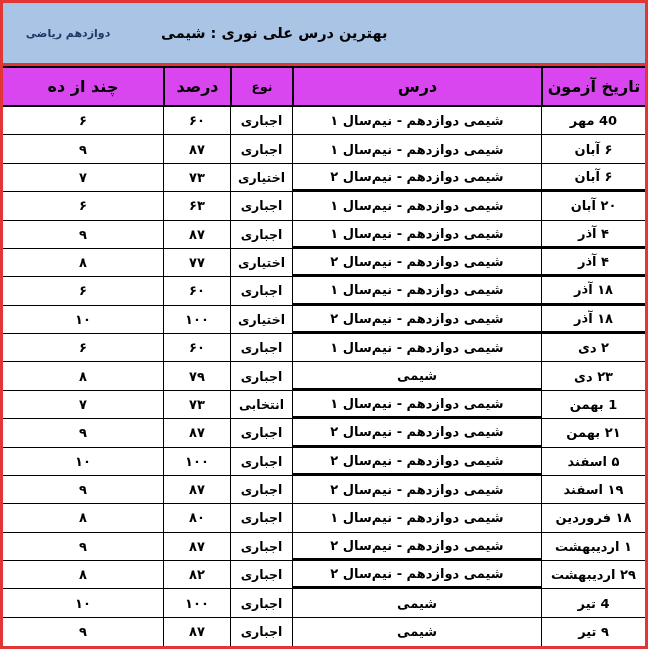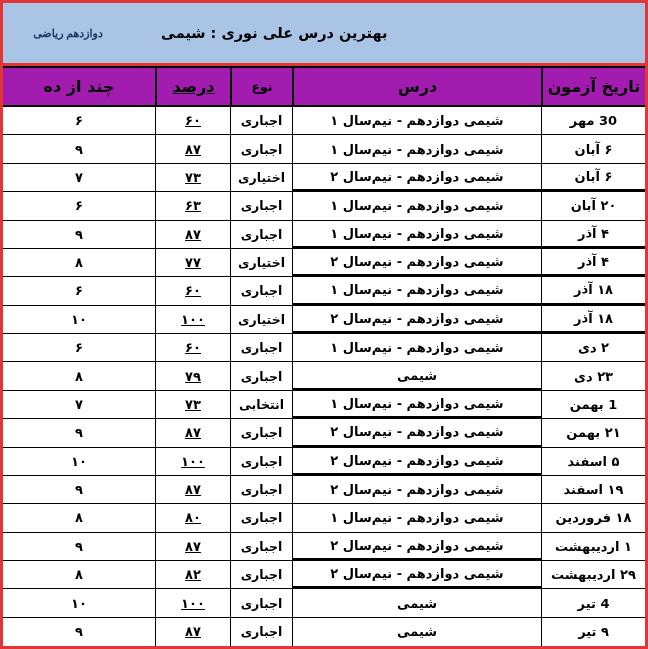--- a/index.html
+++ b/index.html
@@ -11,53 +11,53 @@
     direction:rtl;background:#fff;overflow:hidden;
   }
   
   .banner{
     flex:0 0 63px;box-sizing:border-box;
     background:#a9c4e4;border-bottom:3px solid #e23535;
     display:flex;align-items:center;
   }
   .banner-grade{
     width:130px;display:flex;justify-content:center;align-items:center;
-    font-size:11px;color:#1f3864;font-family:Liberation Serif, serif;
+    font-size:11px;color:#1f3864;
   }
   .banner-title-wrap{flex:1;display:flex;justify-content:flex-end;align-items:center;}
   .banner-title{font-size:14.5px;color:#000;transform:translateX(28px);}
   
   .table{flex:1;display:flex;flex-direction:column;min-height:0;}
   .header-row{
     flex:0 0 39px;display:flex;border-top:2px solid #000;
   }
   .hcell{
     box-sizing:border-box;display:flex;align-items:center;justify-content:center;
-    background:#a21caf;border-left:2px solid #000;border-bottom:2px solid #000;
+    background:#d946ef;border-left:2px solid #000;border-bottom:2px solid #000;
     font-size:16px;color:#000;
   }
   .hcell:last-child{border-left:none;}
   .tbody{flex:1;display:flex;flex-direction:column;min-height:0;}
   .data-row{flex:1;display:flex;min-height:0;}
   .dcell{
     box-sizing:border-box;display:flex;align-items:center;justify-content:center;
     border-left:1px solid #000;border-bottom:1px solid #000;
     font-size:13px;color:#000;white-space:nowrap;
   }
   .dcell:last-child{border-left:none;}
   .data-row:last-child .dcell{border-bottom:none;}
   
   .data-row.div-lesson .c-lesson{border-bottom:3px solid #000;}
   .data-row.div-full .c-lesson,
   .data-row.div-full .c-date{border-bottom:3px solid #000;}
   
   .c-date{width:104px;}
   .c-lesson{width:249px;}
   .c-type{width:62px;font-size:12.5px;}
-  .c-percent{width:75px;text-decoration:underline;}
+  .c-percent{width:67px;}
   .c-ten{flex:1;}
 </style>
 </head>
 <body>
 
 <div class="page">
 
   <div class="banner">
     <div class="banner-title-wrap">
       <span class="banner-title">بهترین درس علی نوری : شیمی</span>
@@ -70,21 +70,21 @@
   <div class="table">
     <div class="header-row">
       <div class="hcell c-date">تاریخ آزمون</div>
       <div class="hcell c-lesson">درس</div>
       <div class="hcell c-type">نوع</div>
       <div class="hcell c-percent">درصد</div>
       <div class="hcell c-ten">چند از ده</div>
     </div>
     <div class="tbody">
         <div class="data-row">
-          <div class="dcell c-date">30 مهر</div>
+          <div class="dcell c-date">40 مهر</div>
           <div class="dcell c-lesson">شیمی دوازدهم - نیم‌سال ۱</div>
           <div class="dcell c-type">اجباری</div>
           <div class="dcell c-percent">۶۰</div>
           <div class="dcell c-ten">۶</div>
         </div>
         <div class="data-row">
           <div class="dcell c-date">۶ آبان</div>
           <div class="dcell c-lesson">شیمی دوازدهم - نیم‌سال ۱</div>
           <div class="dcell c-type">اجباری</div>
           <div class="dcell c-percent">۸۷</div>

